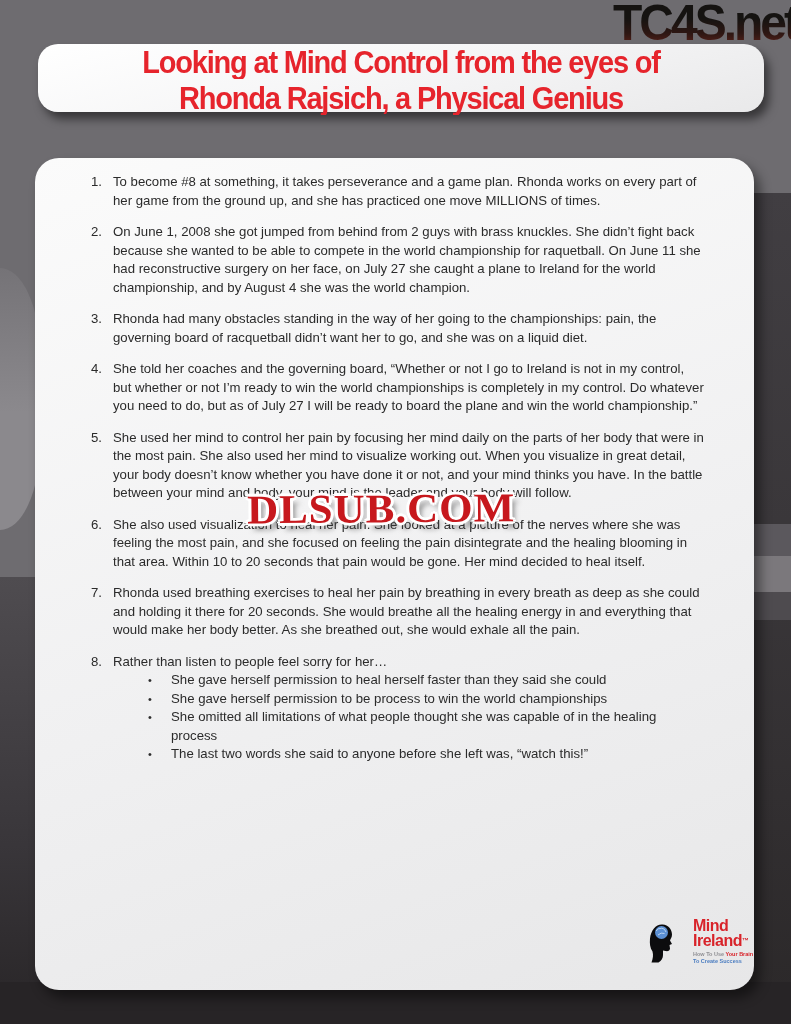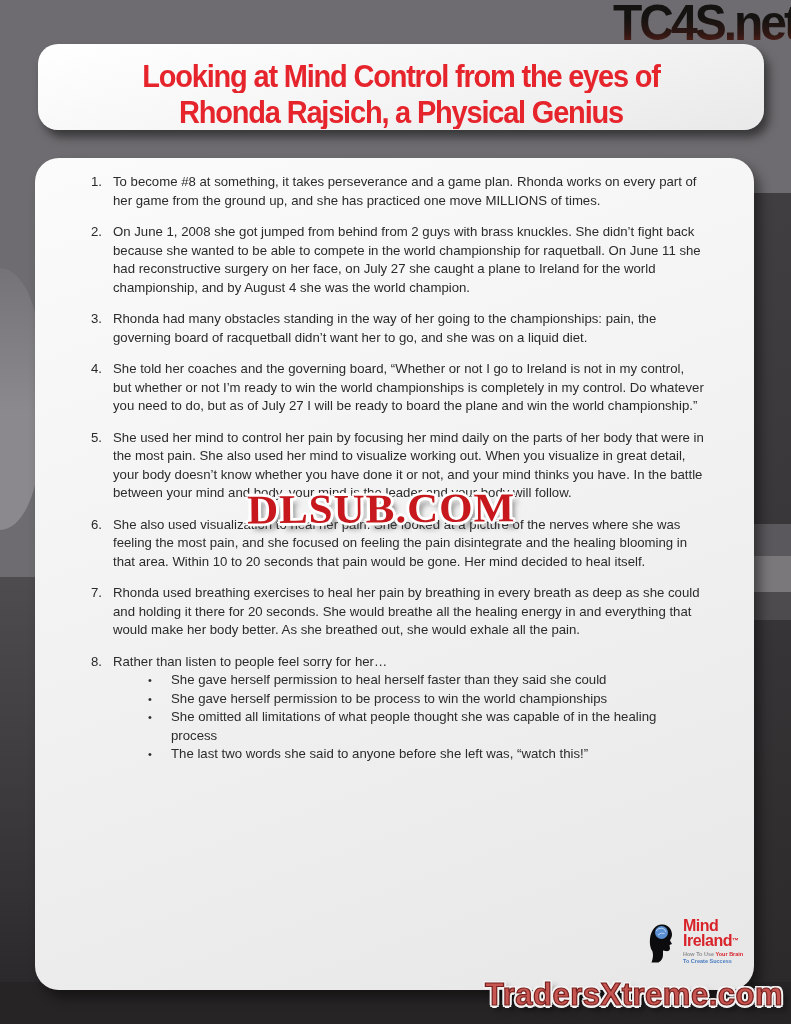--- a/index.html
+++ b/index.html
@@ -20,24 +20,24 @@
   .bg-bottom { position:absolute; left:0; top:982px; width:100%; height:42px; background:#272426; }
 
   
   .tc4s { position:absolute; top:-2px; right:-6px; z-index:40;
     font-size:48px; font-weight:900; letter-spacing:-3px; line-height:48px;
     transform:scaleY(1.06); transform-origin:top right;
     background:linear-gradient(180deg,#151311 40%, #2e1713 70%, #69241c 100%);
     -webkit-background-clip:text; background-clip:text; color:transparent; }
 
   
-  .header-box { position:absolute; left:38px; top:44px; width:726px; height:86px;
+  .header-box { position:absolute; left:38px; top:44px; width:726px; height:68px;
     border-radius:20px; background:linear-gradient(165deg,#ffffff 0%, #f4f4f5 55%, #e9e9ea 100%);
     box-shadow:5px 7px 10px rgba(0,0,0,0.5);
-    display:flex; flex-direction:column; justify-content:flex-end; z-index:10; }
+    display:flex; flex-direction:column; justify-content:flex-start; z-index:10; }
   .header-box h1 { margin:0; text-align:center; color:#e6242c;
     font-size:29px; line-height:36px; font-weight:800; letter-spacing:-1.2px;
     transform:scaleY(1.06); }
 
   
   .content-box { position:absolute; left:35px; top:158px; width:719px; height:832px;
     border-radius:24px; background:linear-gradient(160deg,#fbfbfb 0%, #f0f0f1 55%, #e7e7e8 100%);
     box-shadow:6px 8px 12px rgba(0,0,0,0.45); z-index:10; }
   .list { position:absolute; left:56px; top:15px; width:614px;
     font-size:13.2px; line-height:18.5px; color:#2b2b2b; }
@@ -51,21 +51,21 @@
   
   .dlsub { position:absolute; left:247px; top:484px; z-index:20;
     font-family:"Liberation Serif", serif; font-weight:700; font-size:43px; letter-spacing:1px;
     color:#c7181d; transform:scaleY(0.95) rotate(-0.5deg);
     text-shadow:
       -3px 0 0 #ffffff, 3px 0 0 #ffffff, 0 -3px 0 #ffffff, 0 3px 0 #ffffff,
       -2px -2px 0 #ffffff, 2px -2px 0 #ffffff, -2px 2px 0 #ffffff, 2px 2px 0 #ffffff,
       5px 7px 6px rgba(70,70,70,0.55); text-align: center; }
 
   
-  .mc-logo { position:absolute; left:649px; top:918px; z-index:15; display:flex; gap:8px; }
+  .mc-logo { position:absolute; left:649px; top:918px; z-index:15; display:flex; gap:18px; }
   .mc-text { display:flex; flex-direction:column; }
   .mc-name { font-size:16px; line-height:15px; font-weight:800; color:#d8232a; letter-spacing:-0.5px; }
   .mc-tm { font-size:7px; vertical-align:top; color:#d8232a; }
   .mc-tag1 { margin-top:3px; font-size:5.5px; line-height:6.5px; color:#8f8f93; font-weight:700; }
   .mc-tag1 .hl { color:#d8232a; }
   .mc-tag2 { font-size:5.5px; line-height:6.5px; color:#4a7cc0; font-weight:700; }
 
   
   .footer-site { position:absolute; top:977px; right:8px; z-index:30;
     font-size:31px; font-weight:800; letter-spacing:0.5px;
@@ -172,15 +172,14 @@
       </svg>
     </span>
     <span class="mc-text">
       <span class="mc-name">Mind</span>
       <span class="mc-name"><span>Ireland</span><span class="mc-tm">™</span></span>
       <span class="mc-tag1"><span>How To Use </span><span class="hl">Your Brain</span></span>
       <span class="mc-tag2">To Create Success</span>
     </span>
   </div>
 
-  <div class="footer-site">TradersXtreme.com</div>
 
 </div>
 
 </body></html>

